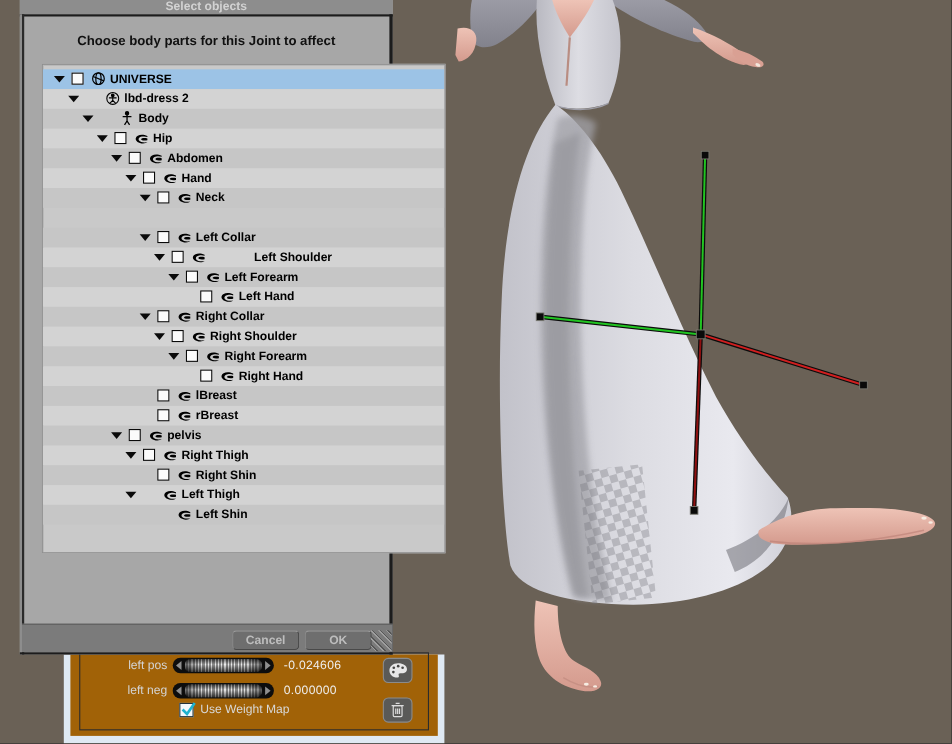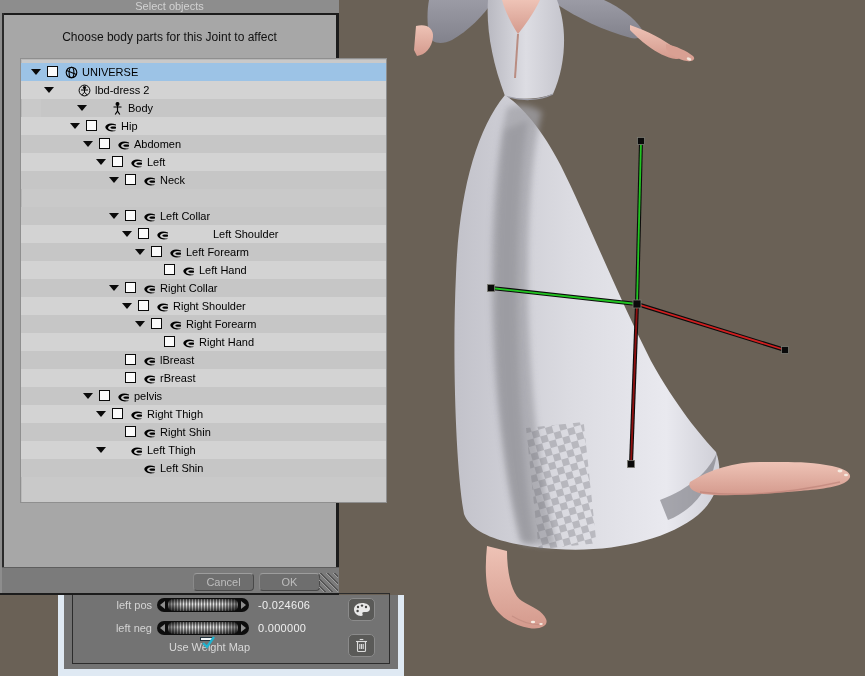--- a/index.html
+++ b/index.html
@@ -5,21 +5,21 @@
   html,body{margin:0;padding:0;background:#2b2b2b;}
   *{box-sizing:border-box;font-family:"Liberation Sans",sans-serif;}
   #stage{position:relative;width:865px;height:676px;overflow:hidden;background:#6a6156;}
 
   
   #viewport{position:absolute;left:0;top:0;width:865px;height:676px;}
   #viewport svg{position:absolute;left:0;top:0;}
 
   
   #palette{position:absolute;left:58px;top:595px;width:346px;height:81px;background:#dfe9f3;z-index:5;}
-  #palette .inner{position:absolute;left:6px;right:6px;top:0;bottom:7px;background:#737373;}
+  #palette .inner{position:absolute;left:6px;right:6px;top:0;bottom:7px;background:#a16207;}
   #palette .inner-outline{position:absolute;left:8px;right:8px;top:-2px;bottom:5px;border:1px solid #2c2c2c;}
   .dial-row{position:absolute;height:15px;}
   .dial-label{position:absolute;width:60px;text-align:right;font-size:11px;color:#d4d4d4;top:1px;}
   .wheel{position:absolute;left:65px;top:0;width:92px;height:14px;border-radius:7px;background:#0d0d0d;display:flex;align-items:center;}
   .wheel .arrow{width:0;height:0;border-top:4px solid transparent;border-bottom:4px solid transparent;margin:0 3px;}
   .wheel .arrow.left{border-right:5px solid #8f8f8f;}
   .wheel .arrow.right{border-left:5px solid #8f8f8f;}
   .wheel .ridges{flex:1;height:12px;border-radius:5px;
      background:
        linear-gradient(180deg,rgba(0,0,0,.55),rgba(255,255,255,.22) 42%,rgba(0,0,0,.6)),
@@ -27,21 +27,21 @@
        repeating-linear-gradient(90deg,#e6e6e6 0 1px,#6b6b6b 1px 3px);}
   .dial-value{position:absolute;left:166px;top:1px;font-size:11px;color:#efefef;letter-spacing:.3px;}
   .side-btn{position:absolute;width:27px;height:23px;background:#5a5a58;border:1px solid #8b8b8b;border-radius:5px;
             display:flex;align-items:center;justify-content:center;}
   .wm-row{position:absolute;left:0;top:42px;height:16px;display:flex;align-items:center;}
   .wm-check{width:13px;height:13px;background:#f4f8fa;border:1px solid #22323c;position:relative;}
   .wm-check svg{position:absolute;left:-1px;top:-3px;}
   .wm-label{font-size:11px;color:#d8d8d8;margin-left:6px;}
 
   
-  #dialog{position:absolute;left:0;top:0;width:339px;height:595px;z-index:10;background:#a7a7a7;}
+  #dialog{position:absolute;left:18px;top:0;width:339px;height:595px;z-index:10;background:#a7a7a7;font-weight:bold;}
   #dlg-titlebar{position:absolute;left:0;top:0;width:100%;height:13px;background:#8d8d8d;
     font-size:11px;color:#d2d2d2;text-align:center;line-height:13px;}
   #dlg-top-border{position:absolute;left:0;top:13px;width:100%;height:2px;background:#1c1c1c;}
   #dlg-left-strip{position:absolute;left:0;top:13px;width:2px;bottom:0;background:#8d8d8d;}
   #dlg-left-border{position:absolute;left:2px;top:13px;width:2px;bottom:0;background:#2a2a2a;}
   #dlg-right-border{position:absolute;right:0;top:13px;width:3px;bottom:0;background:#1c1c1c;}
   #dlg-bottom-border{position:absolute;left:0;bottom:0;width:100%;height:2px;background:#1c1c1c;}
   #dlg-heading{position:absolute;left:0;top:30px;width:100%;text-align:center;font-size:12px;color:#101010;}
   #listbox{position:absolute;left:20px;top:58px;width:367px;height:445px;background:#c9c9c9;
     border:1px solid #8f8f8f;box-shadow:inset 1px 1px 0 rgba(0,0,0,.08);overflow:hidden;}
@@ -179,21 +179,21 @@
       <div class="dial-row" style="left:28px;top:26px;width:300px;">
         <span class="dial-label">left neg</span>
         <div class="wheel">
           <span class="arrow left"></span>
           <span class="ridges"></span>
           <span class="arrow right"></span>
         </div>
         <span class="dial-value">0.000000</span>
       </div>
 
-      <div class="wm-row" style="left:99px;flex-direction:column;">
+      <div class="wm-row" style="left:99px;">
         <span class="wm-check">
           <svg width="18" height="18" viewBox="0 0 18 18">
               <path d="M3,8 L7,12 L14,2" stroke="#1fb3cf" stroke-width="2.4" fill="none"></path>
             </svg>
         </span>
         <span class="wm-label">Use Weight Map</span>
       </div>
 
       <div class="side-btn" style="right:23px;top:3px;">
         <svg width="18" height="15" viewBox="0 0 18 15">
@@ -244,21 +244,21 @@
           <span class="expander" style="left: 23px;"></span>
           <span class="ticon" style="left: 57px;"><svg width="13" height="13" viewBox="0 0 13 13">
               <g stroke="#000" fill="none" stroke-width="1">
                 <circle cx="6.5" cy="6.5" r="5.4"></circle>
                 <circle cx="6.5" cy="3.6" r="1.2" fill="#000"></circle>
                 <path d="M6.5 4.8 L6.5 8.2 M3 6 L10 6 M6.5 8.2 L3.8 11 M6.5 8.2 L9.2 11"></path>
               </g>
             </svg></span>
           <span class="tlabel" style="left: 74px;">lbd-dress 2</span>
         </div>
-        <div class="trow dark" style="top: 40px; margin-left: 20px;">
+        <div class="trow dark" style="top: 40px;">
           <span class="expander" style="left: 36px;"></span>
           <span class="ticon" style="left: 70px;"><svg width="13" height="13" viewBox="0 0 13 13">
               <g stroke="#000" fill="none" stroke-width="1.2">
                 <circle cx="6.5" cy="2" r="1.4" fill="#000"></circle>
                 <path d="M6.5 3.4 L6.5 9 M2.5 5 L10.5 5 M6.5 9 L4.2 12.5 M6.5 9 L8.8 12.5"></path>
               </g>
             </svg></span>
           <span class="tlabel" style="left: 87px;">Body</span>
         </div>
         <div class="trow light" style="top: 58px;">
@@ -279,21 +279,21 @@
             </svg></span>
           <span class="tlabel" style="left: 113px;">Abdomen</span>
         </div>
         <div class="trow light" style="top: 94px;">
           <span class="expander" style="left: 75px;"></span>
           <span class="tcheck" style="left: 91px;"></span>
           <span class="ticon" style="left: 109px;"><svg width="13" height="11" viewBox="0 0 13 11">
               <path d="M12,2.6 C7,0.2 2,1.8 1.4,4.6 C0.9,7 4,9.4 8,9.4 C9.7,9.4 11.3,9 12,8.2 C9.5,8.8 5.5,8.4 4.4,6.8 C3.4,5.3 4.6,3.6 7,3.2 C8.8,2.9 10.8,3 12,3.6 Z" fill="#000"></path>
               <path d="M12,4.8 C9,4.2 6.4,4.6 6.3,5.6 C6.2,6.6 8.8,7.2 12,6.6 Z" fill="#000"></path>
             </svg></span>
-          <span class="tlabel" style="left: 126px;">Left</span>
+          <span class="tlabel" style="left: 126px;">Hand</span>
         </div>
         <div class="trow dark" style="top: 112px;">
           <span class="expander" style="left: 88px;"></span>
           <span class="tcheck" style="left: 104px;"></span>
           <span class="ticon" style="left: 122px;"><svg width="13" height="11" viewBox="0 0 13 11">
               <path d="M12,2.6 C7,0.2 2,1.8 1.4,4.6 C0.9,7 4,9.4 8,9.4 C9.7,9.4 11.3,9 12,8.2 C9.5,8.8 5.5,8.4 4.4,6.8 C3.4,5.3 4.6,3.6 7,3.2 C8.8,2.9 10.8,3 12,3.6 Z" fill="#000"></path>
               <path d="M12,4.8 C9,4.2 6.4,4.6 6.3,5.6 C6.2,6.6 8.8,7.2 12,6.6 Z" fill="#000"></path>
             </svg></span>
           <span class="tlabel" style="left: 139px;">Neck</span>
         </div>

